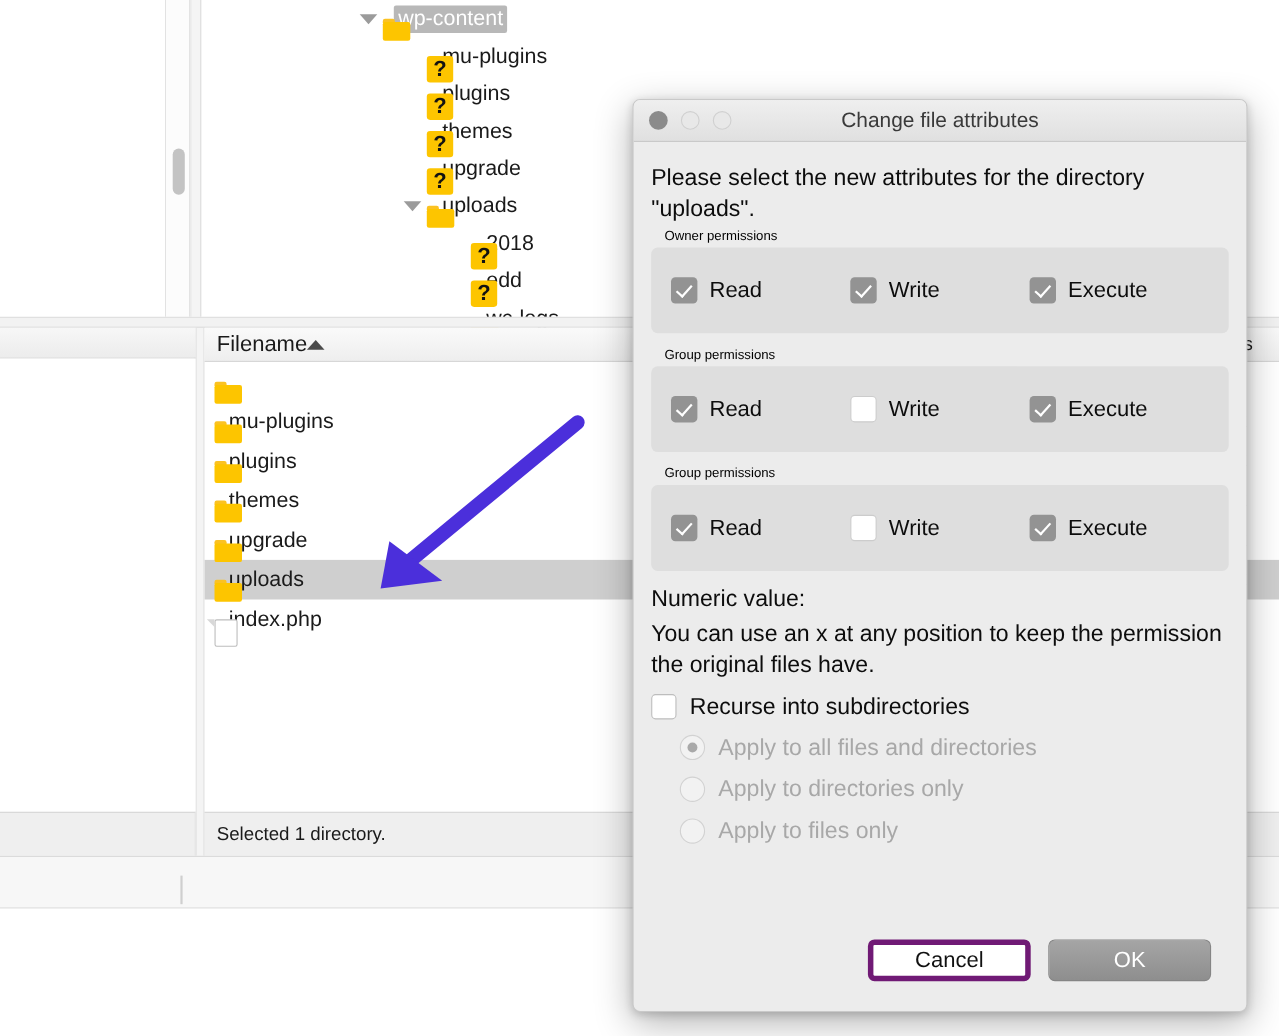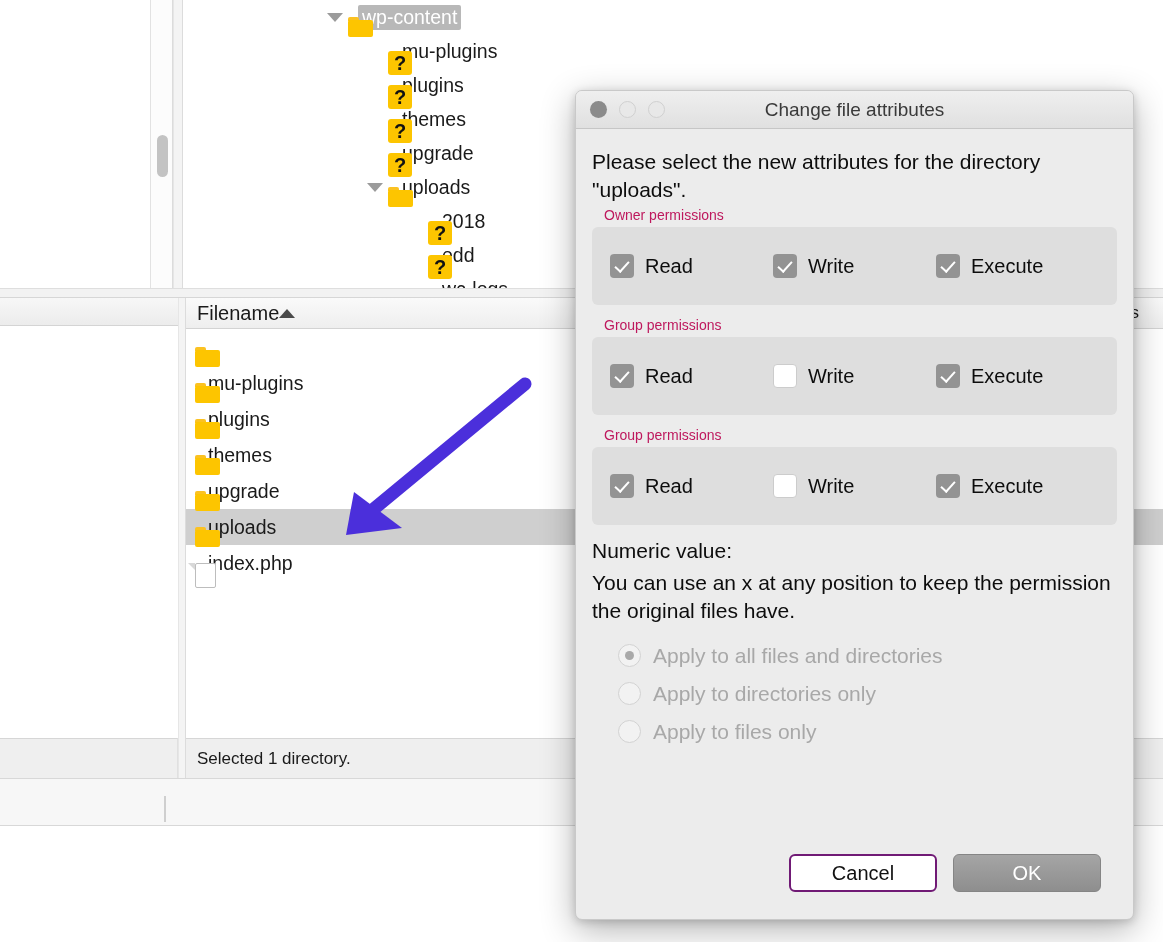--- a/index.html
+++ b/index.html
@@ -207,21 +207,21 @@
     position:absolute; left:0; right:0; text-align:center;
     font-size:19px; color:#3a3a3a;
   }
   .dlg-body { padding:16px 16px 0 16px; }
   .dlg-prompt {
     font-size:21px; line-height:1.32; color:#0d0d0d;
     margin:3px 0 4px 0;
   }
 
   .group { margin-bottom:12px; }
-  .group-label { font-size:14px; color:#be185d; padding-left:12px; margin-bottom:4px; }
+  .group-label { font-size:12px; color:#000000; padding-left:12px; margin-bottom:4px; }
   .group-box {
     background:#dedede; border-radius:6px; height:78px;
     display:flex; align-items:center; padding:0 18px;
   }
   .perm-item { display:flex; align-items:center; gap:11px; width:167px; }
   .cb {
     width:24px; height:24px; border-radius:4px; flex:0 0 auto;
     display:flex; align-items:center; justify-content:center;
     position:relative;
   }
@@ -263,21 +263,21 @@
   .dlg-footer {
     position:absolute; left:0; right:0; bottom:0; height:92px;
     display:flex; align-items:center; justify-content:flex-end;
     gap:16px; padding-right:32px;
   }
   .btn {
     min-width:148px; height:38px; border-radius:6px;
     display:flex; align-items:center; justify-content:center;
     font-size:20px; cursor:pointer;
   }
-  .btn.cancel { background:#ffffff; color:#111111; border:2px solid #701a75; }
+  .btn.cancel { background:#ffffff; color:#111111; border:5px solid #701a75; }
   .btn.ok {
     background:linear-gradient(#a5a5a5,#8e8e8e); color:#ffffff;
     border:1px solid #858585;
   }
 
   
   .annot-arrow { position:absolute; left:320px; top:370px; width:230px; height:180px; pointer-events:none; }
 </style>
 </head>
 <body>
@@ -501,20 +501,24 @@
             </div>
           </div>
         </div>
 
       <div class="numeric-row">
         <span class="numeric-label">Numeric value:</span>
       </div>
 
       <div class="hint">You can use an x at any position to keep the permission the original files have.</div>
 
+      <div class="recurse-row">
+        <span class="cb plain"></span>
+        <span class="recurse-label">Recurse into subdirectories</span>
+      </div>
 
       <div class="radio-list" id="radios-container">
           <div class="radio-row">
             <span class="rb on"></span>
             <span class="radio-label">Apply to all files and directories</span>
           </div>
           <div class="radio-row">
             <span class="rb"></span>
             <span class="radio-label">Apply to directories only</span>
           </div>

